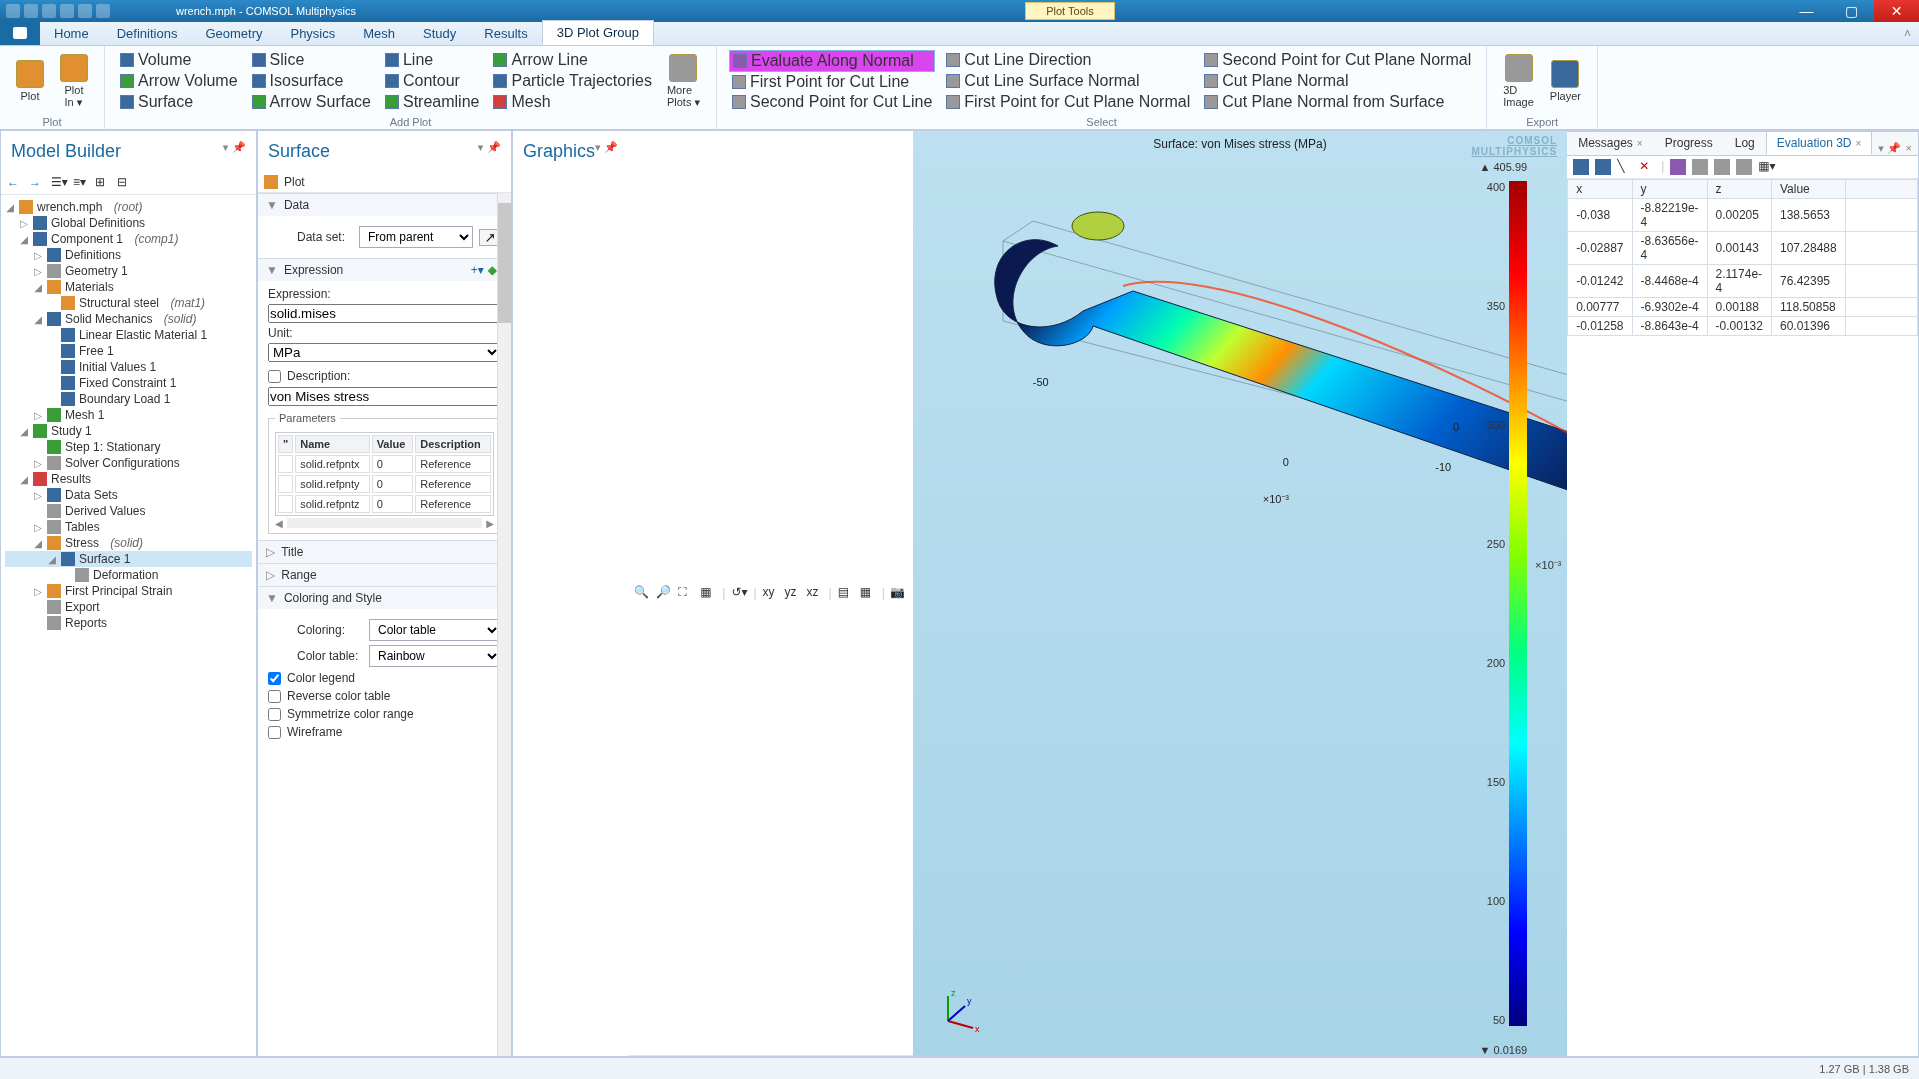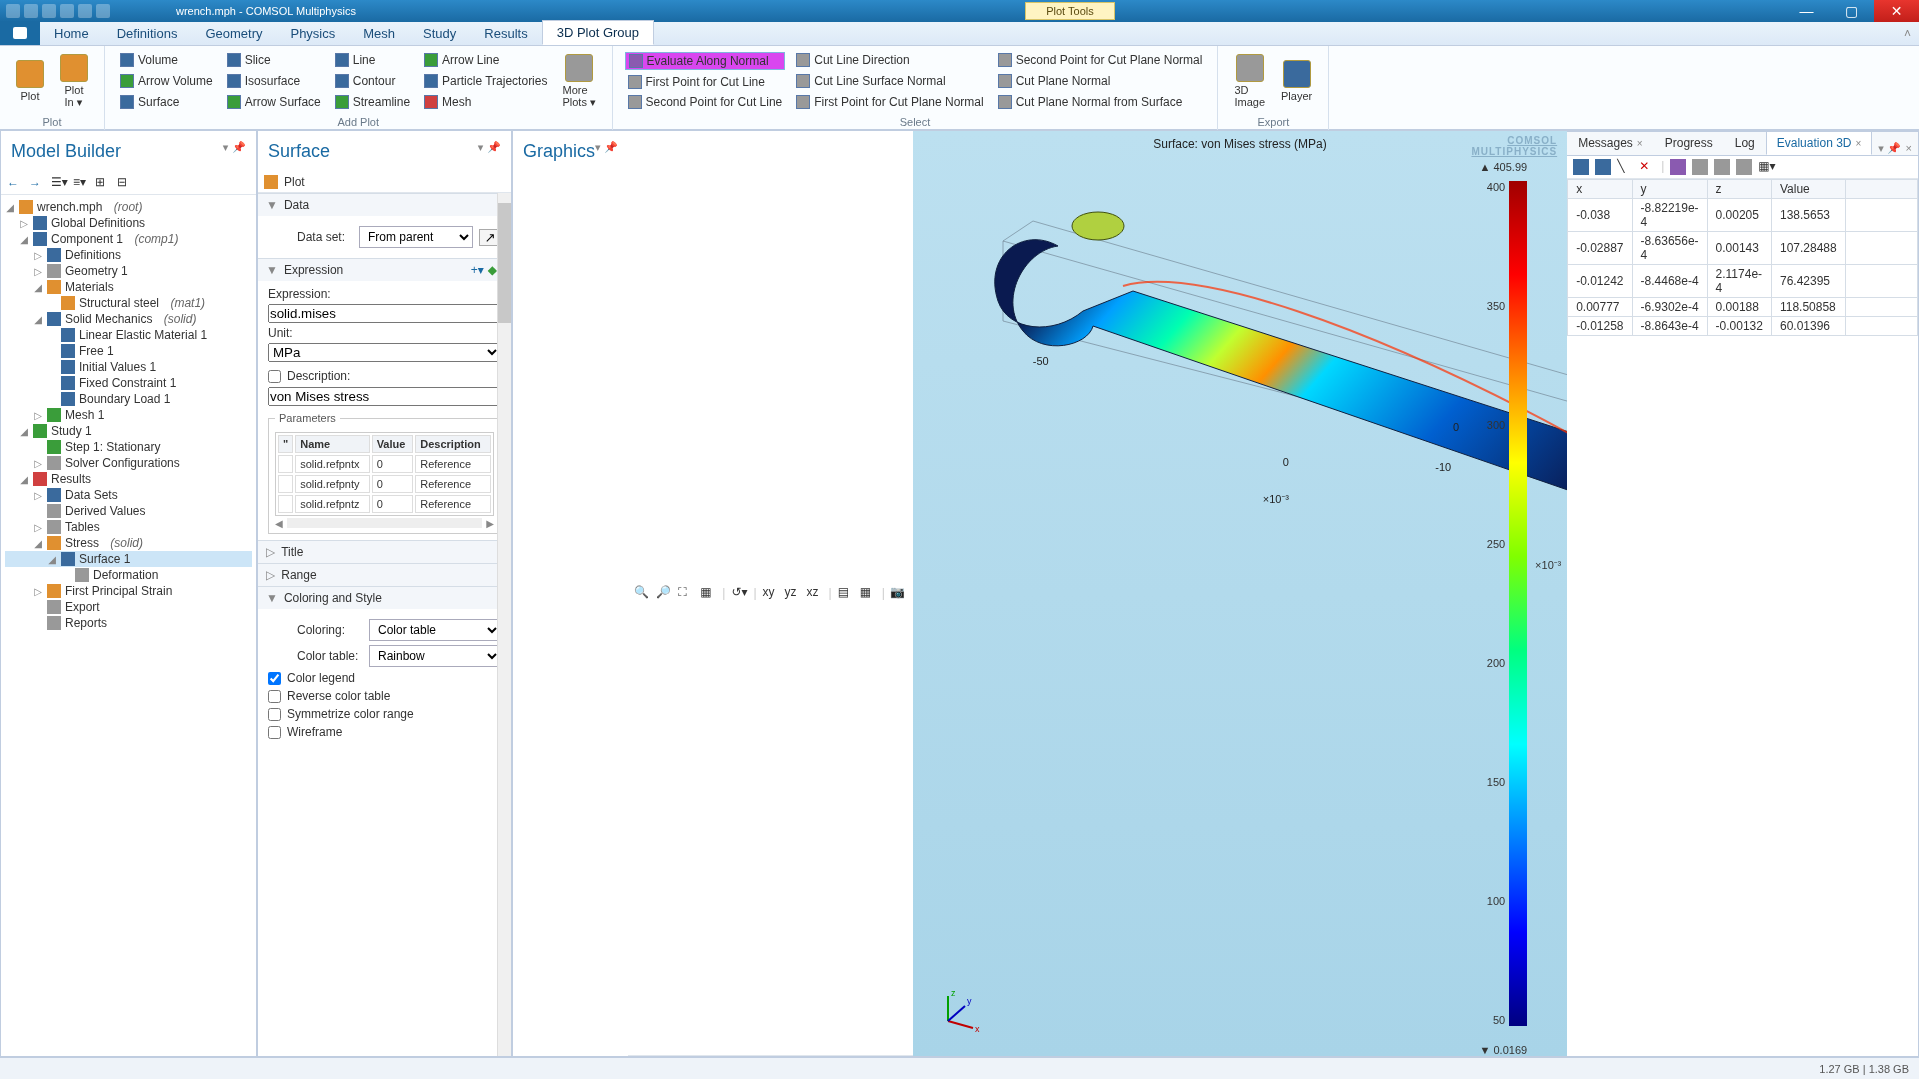--- a/index.html
+++ b/index.html
@@ -22,21 +22,21 @@
 .filetab span{width:14px;height:12px;background:#fff;border-radius:2px;}
 .tab { padding: 4px 14px; font-size: 13px; color: #1a4d7a; cursor: pointer; }
 .tab.active { background: #fff; border: 1px solid #c0cde0; border-bottom: 1px solid #fff; color:#0a2d4d;}
 .ribboncontent { height: 84px; display: flex; }
 .rgroup { border-right: 1px solid #d5e0ed; padding: 2px 8px; display: flex; flex-direction: column; }
 .rgroup .items { display: flex; flex: 1; }
 .rgroup .glabel { text-align: center; font-size: 11px; color: #6a7a8a; padding-top: 2px; }
 .bigbtn { display: flex; flex-direction: column; align-items: center; justify-content: center; padding: 4px 8px; font-size: 11px; min-width:44px; cursor:pointer;}
 .bigbtn .ic { width: 28px; height: 28px; background: #e0d088; border: 1px solid #b09a40; border-radius: 3px; margin-bottom: 2px; }
 .smcol { display: flex; flex-direction: column; justify-content: space-around; padding: 2px 4px; }
-.smbtn { display: flex; align-items: center; gap: 4px; font-size: 12px; padding: 1px 3px; cursor:pointer; white-space:nowrap;}
+.smbtn { display: flex; align-items: center; gap: 4px; font-size: 16px; padding: 1px 3px; cursor:pointer; white-space:nowrap;}
 .smbtn.hl { background: #d946ef; border: 1px solid #7fb5dd; }
 .smbtn .ic { width: 14px; height: 14px; background: #88a8d8; border: 1px solid #5878a8; }
 
 
 .main { display: flex; height: calc(1079px - 22px - 108px - 22px); }
 .panel { border: 1px solid #c0cde0; display: flex; flex-direction: column; background:#fff;}
 .pheader { padding: 10px 10px; font-size: 18px; color: #1a6aa3; display: flex; justify-content: space-between; }
 .pheader .ctrls { font-size: 11px; color: #888; display:flex; gap:4px;}
 .ptoolbar { padding: 3px 6px; border-bottom: 1px solid #e0e6ed; display: flex; gap: 6px; align-items: center; }
 .ptoolbar .t { width: 16px; height: 16px; display:inline-block; cursor:pointer;}
@@ -621,21 +621,21 @@
               <path d="M-28,-4 l4,-6 l4,6 z"></path>
               <path d="M-16,-14 l4,-6 l4,6 z"></path>
               <path d="M-2,-18 l4,-6 l4,6 z"></path>
               <path d="M12,-14 l4,-6 l4,6 z"></path>
               <path d="M22,-4 l4,-6 l4,6 z"></path>
             </g>
         </g>
 
         <path d="M180,115 C250,95 420,150 640,270" stroke="#ff3000" stroke-width="2" fill="none" opacity="0.7"></path>
       </svg>
-      <div class="axislabel" style="left:120px;top:224px">-50</div>
+      <div class="axislabel" style="left:120px;top:245px">-50</div>
       <div class="axislabel" style="left:370px;top:325px">0</div>
       <div class="axislabel" style="left:350px;top:360px">×10⁻³</div>
       <div class="axislabel" style="right:108px;top:290px">0</div>
       <div class="axislabel" style="right:116px;top:330px">-10</div>
       <svg class="triad" viewBox="0 0 50 50">
         <line x1="15" y1="35" x2="15" y2="10" stroke="#00a000" stroke-width="2"></line>
           <text x="18" y="10" font-size="9" fill="#00a000">z</text>
         <line x1="15" y1="35" x2="40" y2="42" stroke="#c00000" stroke-width="2"></line>
           <text x="42" y="46" font-size="9" fill="#c00000">x</text>
         <line x1="15" y1="35" x2="32" y2="20" stroke="#0000c0" stroke-width="2"></line>

